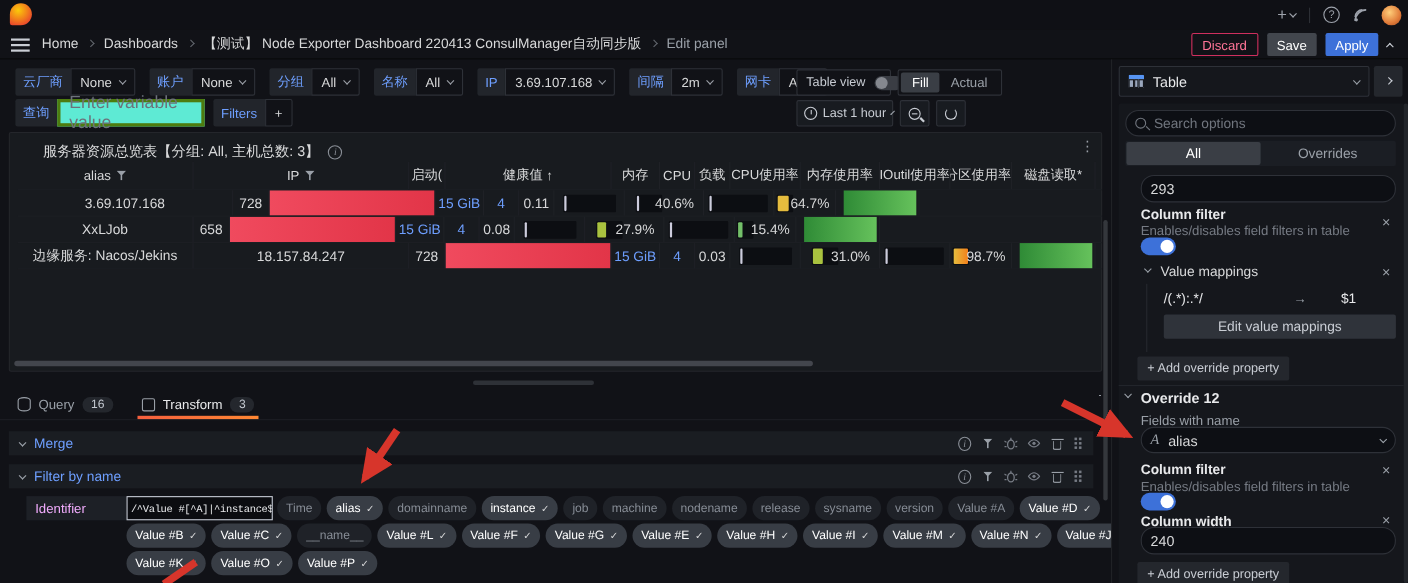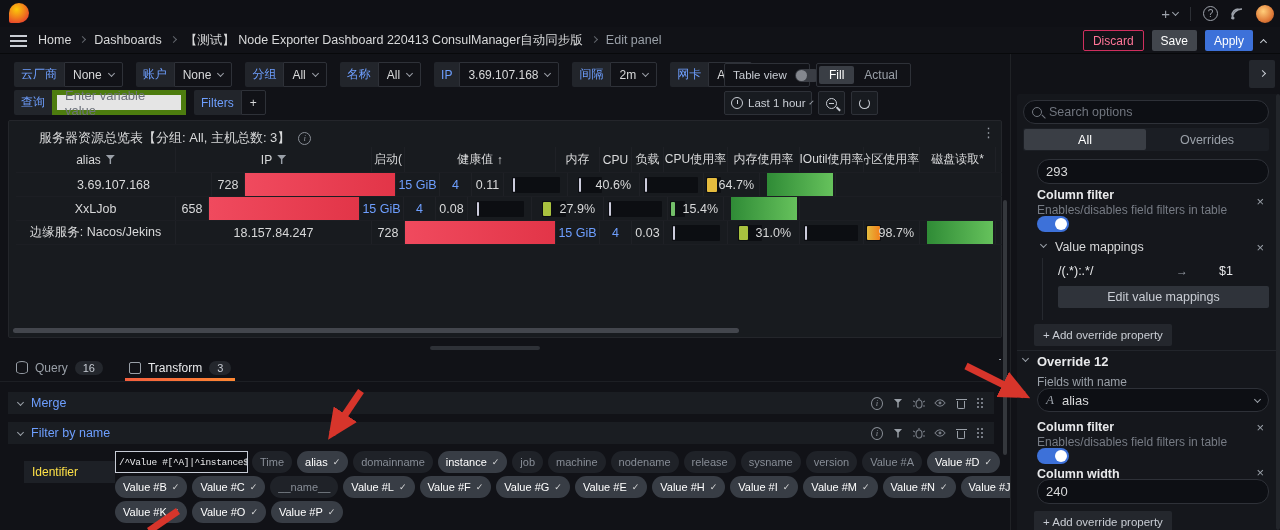--- a/index.html
+++ b/index.html
@@ -30,21 +30,21 @@
 .btn.discard{border:1px solid #cf2f5e;color:#ff7597;background:transparent}
 .btn.save{background:#42464d;color:#fff}
 .btn.apply{background:#3D71D9;color:#fff}
 #mainleft{position:absolute;left:0;top:54px;width:1010px;height:476px}
 .vargroup{display:flex;height:25px}
 .varlabel{background:#22252b;color:#6E9FFF;padding:0 7px;display:flex;align-items:center;font-size:12px;border-radius:2px 0 0 2px;white-space:nowrap}
 .varval{background:#111217;border:1px solid #2e3138;color:#d8d9da;padding:0 8px;display:flex;align-items:center;gap:7px;font-size:12px;border-radius:0 2px 2px 0;white-space:nowrap}
 .varval .chv{color:#9b9fa7}
 #varrow1{position:absolute;left:14px;top:8px;display:flex;gap:13px}
 #varrow2{position:absolute;left:14px;top:36px;display:flex}
-.varinput{width:134px;background:#e5e5e5;border:5px solid #4d7c0f;color:#6d727b;padding:0 8px;display:flex;align-items:center;font-size:13px}
+.varinput{width:134px;background:#5eead4;border:3px solid #4d7c0f;color:#6d727b;padding:0 8px;display:flex;align-items:center;font-size:16px}
 .ctl{position:absolute;height:24px;border:1px solid #2e3138;border-radius:2px;display:flex;align-items:center;background:#111217;white-space:nowrap}
 #tvbox{left:724px;top:9px;width:86px;padding:0 8px;gap:8px;color:#c9cdd4;font-size:11.5px}
 .minitoggle{width:26px;height:13px;border-radius:8px;background:#3a3d44;position:relative;flex:none}
 .minitoggle .knob{position:absolute;left:1px;top:1px;width:11px;height:11px;border-radius:50%;background:#85888f}
 #fillact{left:816px;top:9px;padding:2px;background:#111217}
 #fillact .opt{height:100%;padding:0 10px;display:flex;align-items:center;border-radius:2px;color:#9aa0a8;font-size:12px}
 #fillact .opt.on{background:#3a3e45;color:#fff}
 #timebox{left:724px;top:37px;width:88px;background:#181b20;gap:5px;padding:0 6px;color:#c9cdd4;border-color:#2e3138;font-size:11.5px}
 #zoombtn{left:818px;top:37px;width:27px;justify-content:center;background:#181b20}
 #refreshbtn{left:851px;top:37px;width:27px;justify-content:center;background:#181b20}
@@ -72,21 +72,21 @@
 .tab .badge{background:#24272d;border-radius:9px;padding:1px 8px;font-size:11px;color:#c5cad2}
 .tab.on .underline{position:absolute;left:-4px;right:-4px;bottom:0;height:3px;background:linear-gradient(90deg,#F55F3E,#FF8833)}
 .dbicon{width:12px;height:13px;border:1.3px solid #9aa0a8;border-radius:6px/3px;position:relative}
 .tricon{width:12px;height:12px;border:1.3px solid #9aa0a8;border-radius:2px;position:relative}
 .secbar{position:absolute;left:8px;width:986px;height:22px;background:#1a1d22;display:flex;align-items:center;padding:0 10px;gap:8px}
 .secbar .name{color:#6E9FFF;font-size:12.5px}
 .secbar .chv{color:#9aa0a8}
 .secicons{margin-left:auto;display:flex;gap:9px;align-items:center;color:#777c85}
 .sicon{width:12px;height:12px;display:flex;align-items:center;justify-content:center;font-size:11px}
 .dots{width:8px;height:12px;background-image:radial-gradient(circle,#777c85 1.1px,transparent 1.3px);background-size:4px 4px}
-#idlabel{position:absolute;left:24px;top:407px;width:91px;height:22px;background:#1d2026;color:#fde047;display:flex;align-items:center;padding:0 8px;font-size:12px}
+#idlabel{position:absolute;left:24px;top:397px;width:91px;height:22px;background:#1d2026;color:#f0abfc;display:flex;align-items:center;padding:0 8px;font-size:12px}
 #regex{position:absolute;left:115px;top:397px;width:133px;height:22px;background:#0b0c10;border:1px solid #c7ccd6;color:#e8e9eb;font-family:"Liberation Mono",monospace;font-size:9.5px;letter-spacing:-0.3px;display:flex;align-items:center;padding:0 3px;white-space:nowrap;overflow:hidden}
 .pillrow{position:absolute;display:flex;gap:5px}
 .pill{height:22px;border-radius:11px;background:#1f2228;color:#878d96;display:flex;align-items:center;padding:0 8px;font-size:11px;gap:5px;white-space:nowrap}
 .pill.sel{background:#383d45;color:#fff}
 .pill .ck{font-size:9px;color:#d8d9da}
 #arrows{position:absolute;inset:0;pointer-events:none}
 #sidebar{position:absolute;left:1010px;top:54px;width:270px;height:476px;background:#111217;border-left:1px solid #202226}
 #optpane{position:absolute;left:6px;top:40px;right:4px;bottom:0;background:#15171c;border-radius:2px 0 0 0}
 #vizpicker{position:absolute;left:6px;top:6px;width:228px;height:28px;border:1px solid #2e3138;border-radius:2px;display:flex;align-items:center;padding:0 8px;gap:8px;background:#15171c}
 #vizpicker .lbl{font-size:13px;color:#e8e9eb}
@@ -590,20 +590,32 @@
       </span>
     <span class="pill sel">
         <span>Value #P</span>
         <span class="ck">✓</span>
       </span>
   </div>
 </div>
 
 <div id="sidebar">
   <div id="optpane"></div>
+  <div id="vizpicker">
+    <span class="tblicon">
+        <span class="h"></span>
+        <span class="b">
+          <div></div>
+          <div></div>
+          <div></div>
+        </span>
+      </span>
+    <span class="lbl">Table</span>
+    <span class="chv"></span>
+  </div>
   <div id="vizexpand">
       <span class="chv right"></span>
     </div>
 
   <div class="sinput" id="sopts">
       <span class="mag"></span>
       <span style="color:#70757e;font-size:12.5px">Search options</span>
     </div>
 
   <div id="stabs">

